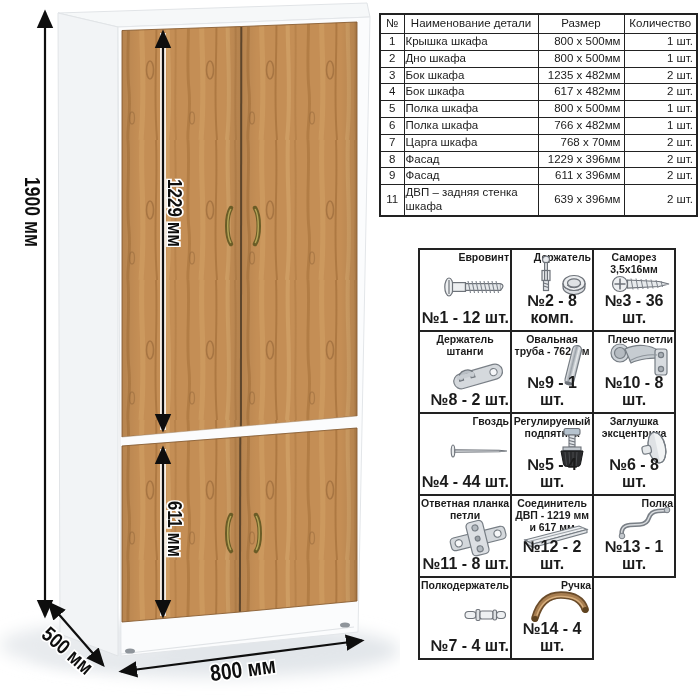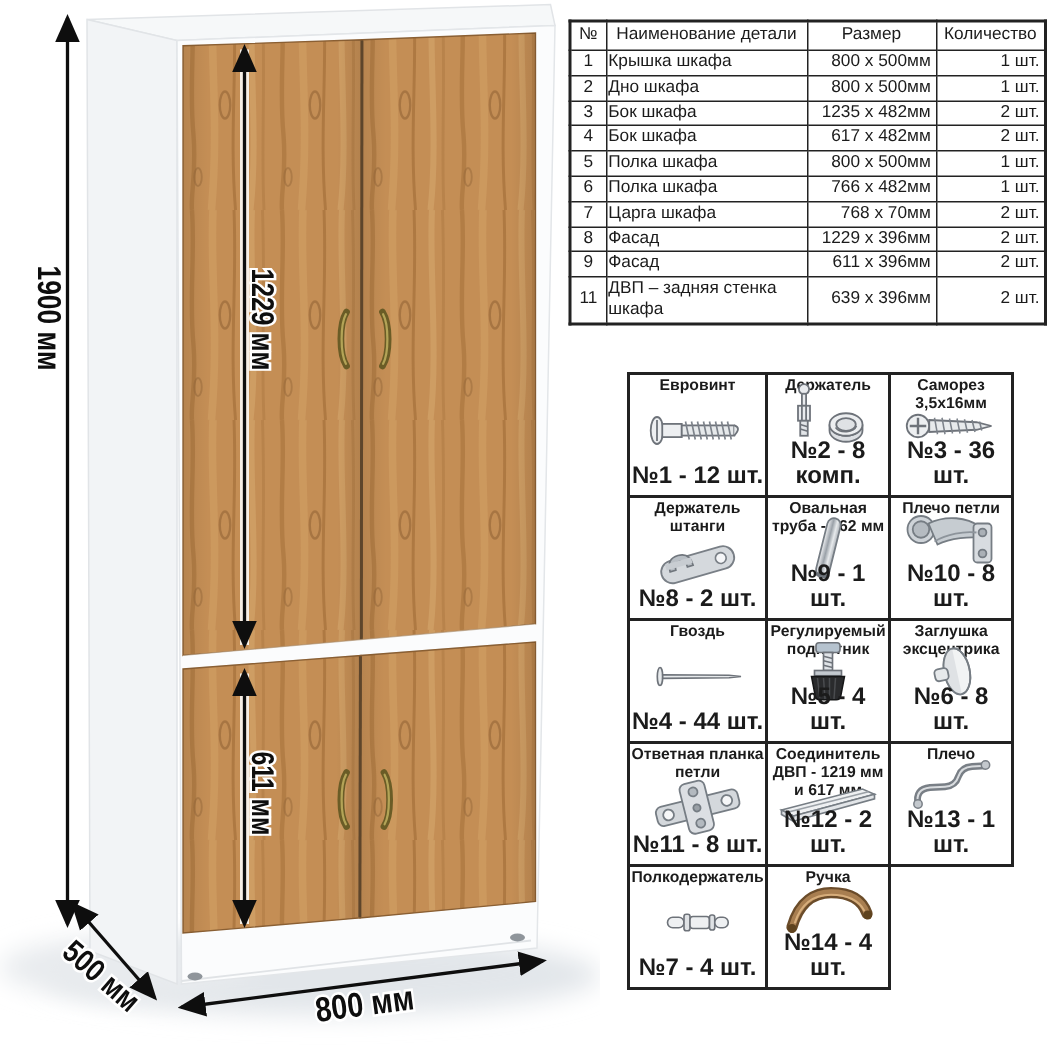--- a/index.html
+++ b/index.html
@@ -19,21 +19,21 @@
   table.parts col.c-size{width:86px;}
   table.parts col.c-qty{width:73px;}
   table.parts td:nth-child(1){text-align:center;}
   table.parts td:nth-child(2){text-align:left;padding-left:1px;}
   table.parts td:nth-child(3),table.parts td:nth-child(4){text-align:right;}
   table.parts td{height:13px;}
   
   table.hw{position:absolute;left:418px;top:248px;border-collapse:collapse;table-layout:fixed;background:#fff;}
   table.hw td{width:80px;height:80px;border:2px solid #222;padding:0;vertical-align:top;}
   table.hw td.empty{border:none;background:transparent;}
-  .hw-cell{display:flex;flex-direction:column;align-items:center;justify-content:space-between;
+  .hw-cell{display:flex;flex-direction:column;align-items:flex-end;justify-content:space-between;
            height:76px;padding:2px 1px 2px 1px;}
   .hw-title{font-weight:bold;font-size:10.5px;line-height:1.12;text-align:center;}
   .hw-qty{font-weight:bold;font-size:16px;line-height:1.1;padding-bottom:1px;text-align:center;}
   .hw-icon{flex:1;display:flex;align-items:center;justify-content:center;min-height:0;}
   .hw-icon svg{display:block;}
 </style>
 </head>
 <body>
 
 <div class="stage">
@@ -445,21 +445,21 @@
               <polygon points="12,21 66,6.5 66,9.5 12,24.5" fill="#e2e5e8"></polygon>
               <line x1="8" y1="18.5" x2="62" y2="4.8" stroke="#9aa0a6"></line>
             </g>
           </svg>
         </div>
         <div class="hw-qty">№12 - 2 шт.</div>
       </div>
           </td>
       <td>
             <div class="hw-cell">
-        <div class="hw-title">Плечо</div>
+        <div class="hw-title">Полка</div>
         <div class="hw-icon">
           <svg width="58" height="38" viewBox="0 0 58 38">
             <path d="M7,31 q-2,-10 8,-11 l10,-0.5 q7,-0.5 9,-7 q2,-6 9,-6.5 l9,-0.5" fill="none" stroke="#797f86" stroke-width="4.6" stroke-linecap="round"></path>
             <path d="M7,31 q-2,-10 8,-11 l10,-0.5 q7,-0.5 9,-7 q2,-6 9,-6.5 l9,-0.5" fill="none" stroke="#d9dcdf" stroke-width="1.4" stroke-linecap="round"></path>
             <circle cx="7" cy="31" r="2.8" fill="#c3c8cd" stroke="#797f86" stroke-width="1"></circle>
             <circle cx="52" cy="5" r="2.8" fill="#c3c8cd" stroke="#797f86" stroke-width="1"></circle>
           </svg>
         </div>
         <div class="hw-qty">№13 - 1 шт.</div>
       </div>

